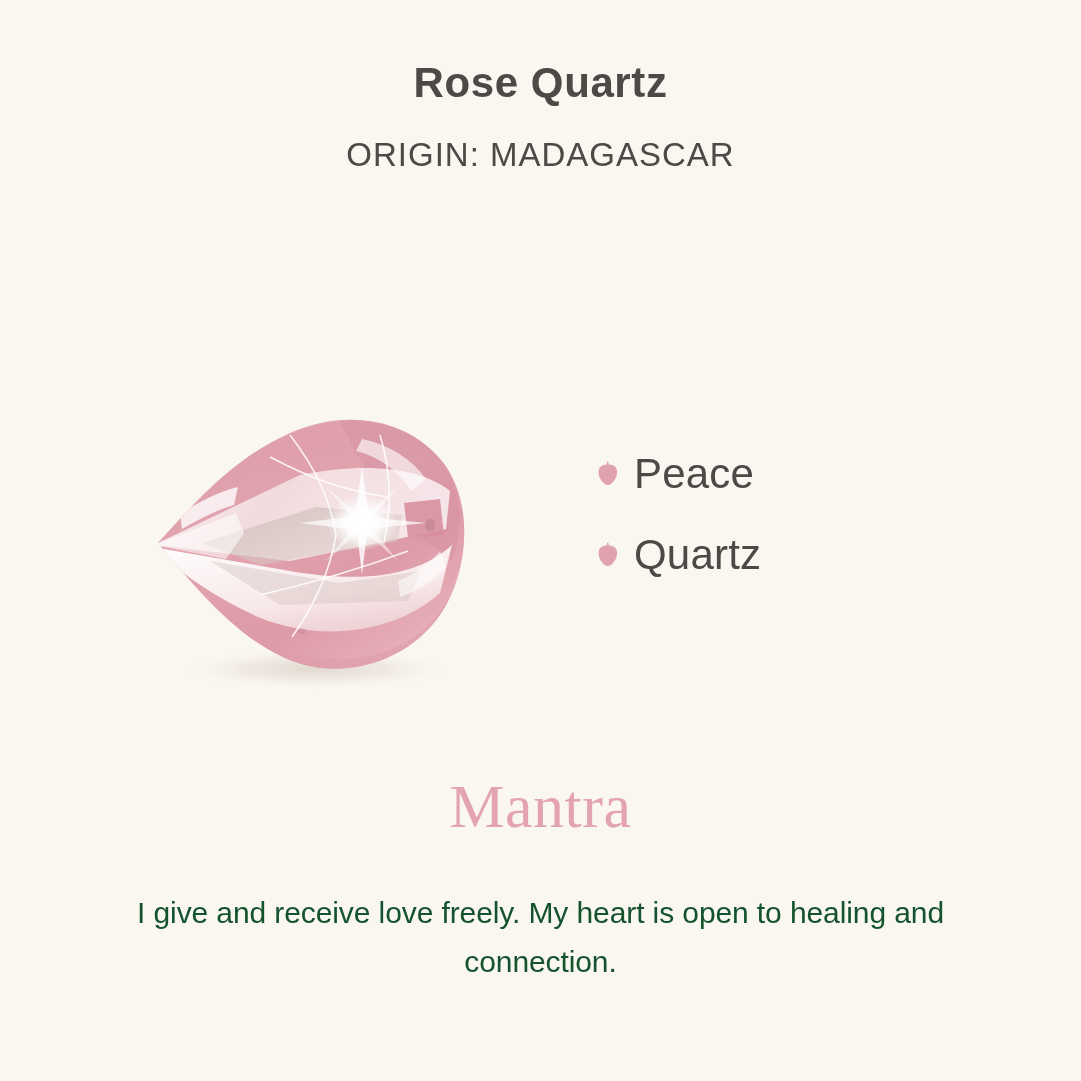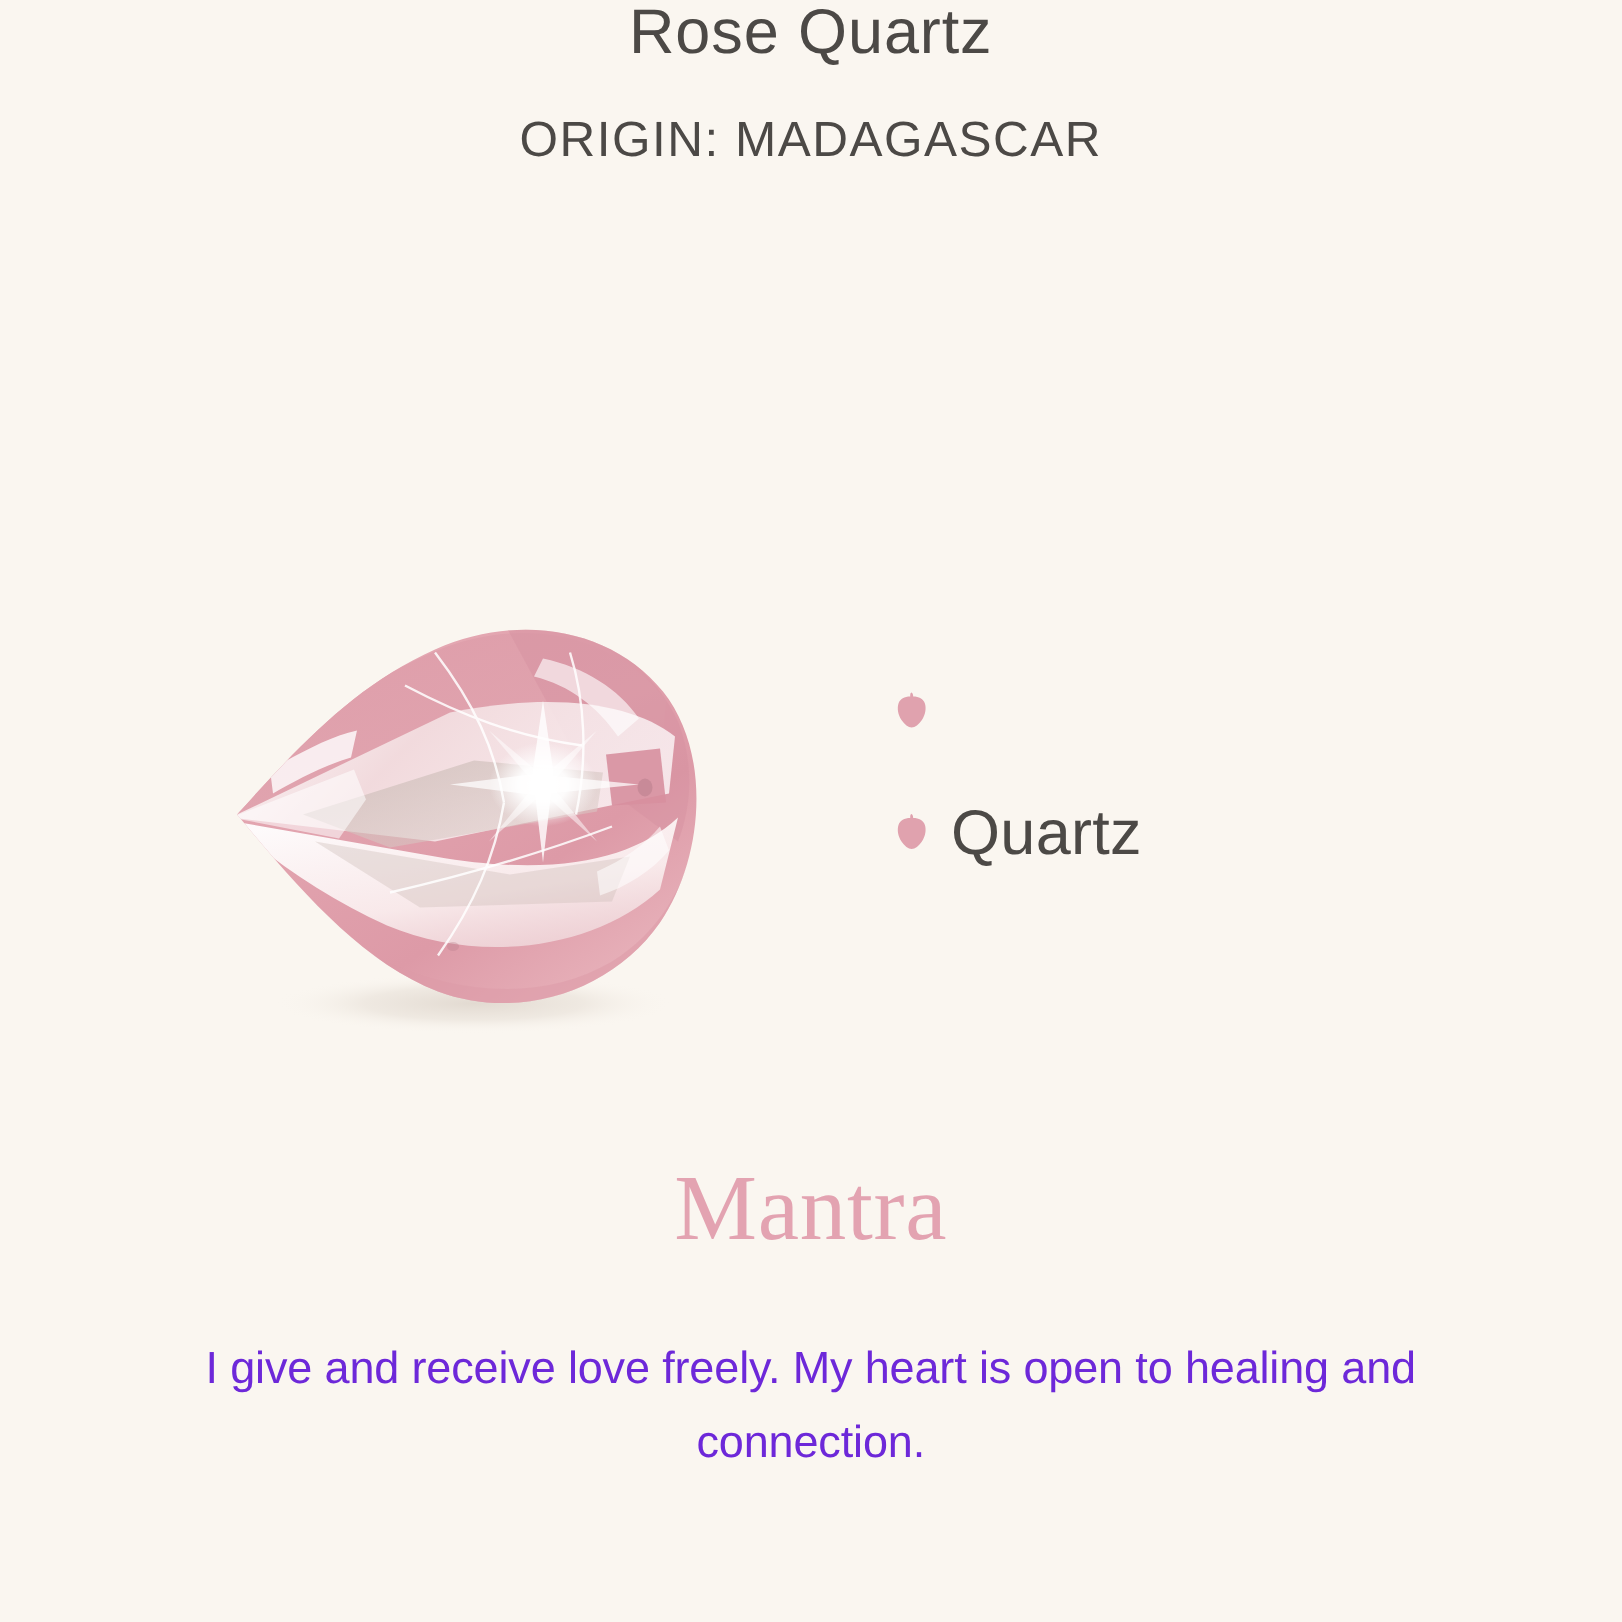--- a/index.html
+++ b/index.html
@@ -25,23 +25,24 @@
   .header {
     position: absolute;
     top: 0;
     left: 0;
     right: 0;
     text-align: center;
   }
 
   .kicker {
     margin: 0;
+    padding-top: 62px;
     font-family: "Liberation Sans", sans-serif;
     font-size: 42px;
-    font-weight: 400;
+    font-weight: 700;
     letter-spacing: 0.6px;
     color: #4c4946;
     line-height: 1.0;
   }
 
   .title {
     margin: 0;
     padding-top: 14px;
     font-family: "Liberation Serif", serif;
     font-size: 82px;
@@ -128,21 +129,21 @@
     letter-spacing: 0.5px;
     line-height: 1.25;
   }
   .mantra-text {
     margin: 0 auto;
     padding-top: 42px;
     width: 820px;
     font-family: "Liberation Sans", sans-serif;
     font-size: 30px;
     font-weight: 300;
-    color: #6d28d9;
+    color: #14532d;
     line-height: 1.65;
     letter-spacing: -0.1px;
   }
 </style>
 </head>
 <body>
 
 <div class="card">
 
   <div class="header">
@@ -280,20 +281,21 @@
         <svg class="prop-bullet" viewBox="0 0 24 30">
           <path d="M11.6 2.6 C 12.4 2.6 12.8 4.2 12.8 5.4
                    C 16.6 5.4 19.6 7.0 20.6 10.0
                    C 21.6 13.2 21.0 17.4 18.6 21.0
                    C 16.6 24.0 14.0 26.0 11.8 26.0
                    C 9.6 26.0 7.0 24.0 5.0 21.0
                    C 2.6 17.4 2.0 13.2 3.0 10.0
                    C 4.0 7.0 7.0 5.4 10.8 5.4
                    C 10.8 4.2 10.8 2.6 11.6 2.6 Z" fill="#e0a2ae"></path>
         </svg>
+        <span class="prop-label">Peace</span>
       </div>
 
 
       <div class="prop-row">
         <svg class="prop-bullet" viewBox="0 0 24 30">
           <path d="M11.6 2.6 C 12.4 2.6 12.8 4.2 12.8 5.4
                    C 16.6 5.4 19.6 7.0 20.6 10.0
                    C 21.6 13.2 21.0 17.4 18.6 21.0
                    C 16.6 24.0 14.0 26.0 11.8 26.0
                    C 9.6 26.0 7.0 24.0 5.0 21.0

